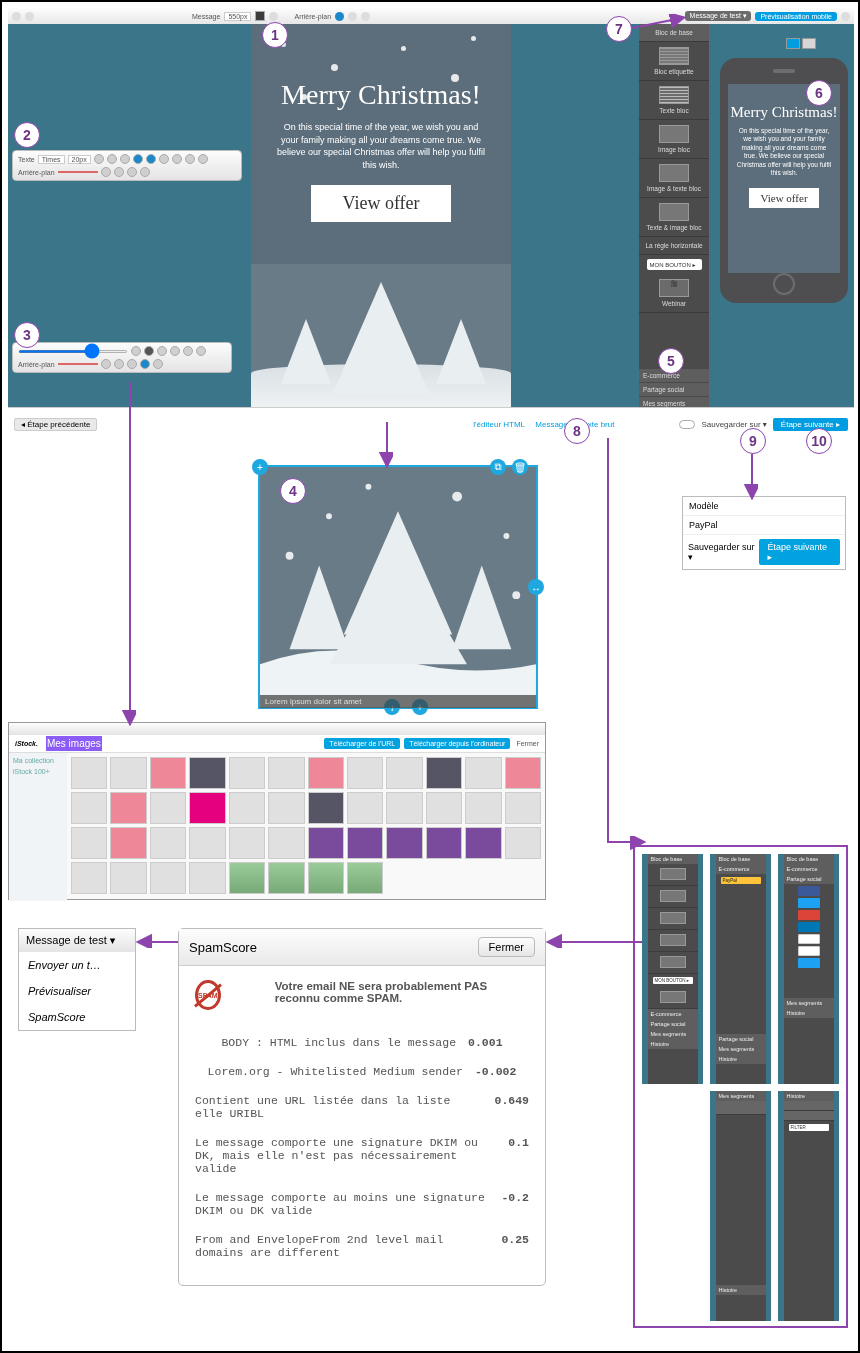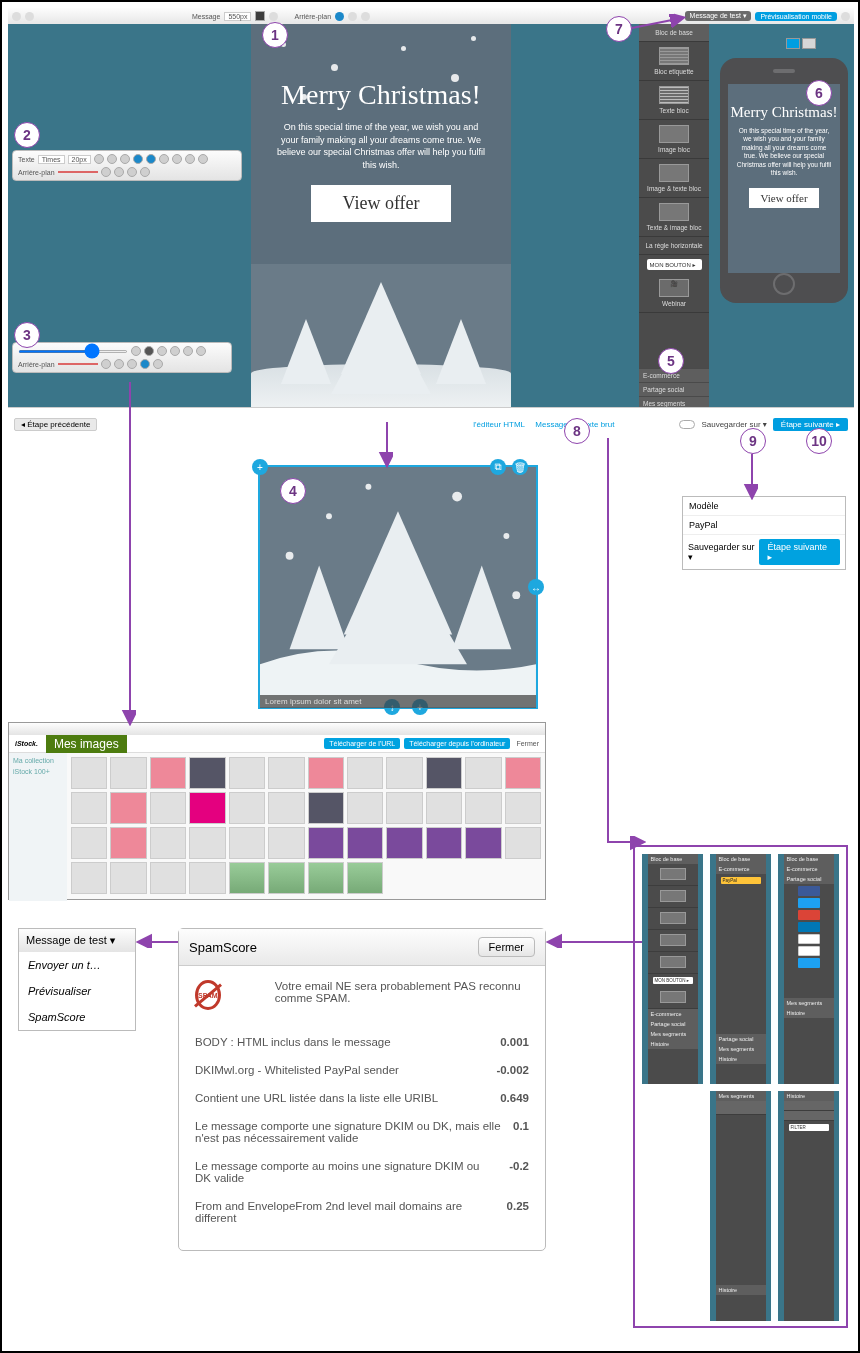--- a/index.html
+++ b/index.html
@@ -61,21 +61,21 @@
   .mini-row input[type=range]{height:3px;}
 
   
   .sel-img { position:absolute; left:256px; top:463px; width:280px; height:244px; border:2px solid #1ea8df; background:#6a7b88;}
   .sel-img .handle { position:absolute; width:16px; height:16px; border-radius:50%; background:#1ea8df; color:#fff; font-size:10px; display:flex; align-items:center; justify-content:center;}
 
   
   .imgbrowser { position:absolute; left:6px; top:720px; width:538px; height:178px; background:#f9f9f9; border:1px solid #999; font-size:7px;}
   .imgbrowser .ib-top { height:12px; background:linear-gradient(#fdfdfd,#e4e4e4);}
   .imgbrowser .ib-tabs { height:18px; background:#fff; border-bottom:1px solid #ddd; display:flex; align-items:center; padding:0 6px;}
-  .imgbrowser .ib-tabs .tab{ background:#4d7c0f;color:#fff;padding:2px 8px; font-size:12px;}
+  .imgbrowser .ib-tabs .tab{ background:#8b5cf6;color:#fff;padding:2px 1px; font-size:10px;}
   .imgbrowser .ib-tabs .logo{ font-style:italic; font-weight:bold; margin-right:8px;}
   .imgbrowser .ib-tabs .rightbtns{margin-left:auto;display:flex;gap:4px;}
   .imgbrowser .ib-tabs .rightbtns span{background:#00a2e0;color:#fff;padding:2px 5px;border-radius:2px;}
   .imgbrowser .ib-tabs .close{margin-left:6px;color:#555;}
   .imgbrowser .ib-body{display:flex; height:148px;}
   .imgbrowser .ib-side{width:58px; background:#f0f4f6; padding:4px; color:#6aa;}
   .imgbrowser .ib-grid{flex:1; padding:4px; display:grid; grid-template-columns:repeat(12,1fr); grid-auto-rows:32px; gap:3px 3px; overflow:hidden;}
   .imgbrowser .thumb{background:#e0e0e0; border:1px solid #ccc;}
   .imgbrowser .thumb.pink{background:#e89;}
   .imgbrowser .thumb.purple{background:#7a4a9c;}
@@ -88,21 +88,21 @@
   .dd .dd-item{padding:7px 9px;font-style:italic; }
 
   .spam { position:absolute; left:176px; top:926px; width:368px; background:#fff; border:1px solid #bbb; border-radius:5px;}
   .spam-head { display:flex; justify-content:space-between; align-items:center; padding:8px 10px; background:linear-gradient(#fdfdfd,#e9e9e9); border-bottom:1px solid #ccc; font-size:13px;}
   .spam-head button{background:linear-gradient(#fdfdfd,#e6e6e6); border:1px solid #bbb; border-radius:4px; padding:3px 10px; font-size:11px;}
   .spam-body { padding:14px 16px 18px; font-size:11.5px; color:#555;}
   .spam-top { display:flex; gap:10px; margin-bottom:18px;}
   .spam-icon { width:30px; height:30px; border:3px solid #c0392b; border-radius:50%; display:flex; align-items:center; justify-content:center; color:#c0392b; font-size:7px; font-weight:bold; position:relative;}
   .spam-icon::after{content:"";position:absolute;width:34px;height:3px;background:#c0392b;transform:rotate(-40deg);}
   .spam-res h4{font-size:13px; color:#333; margin-bottom:14px;}
-  .spam-row{display:flex; justify-content:space-between; padding:8px 0; gap:12px;}
+  .spam-row{display:flex; justify-content:center; padding:8px 0; gap:12px;font-family:Liberation Mono, monospace;}
   .spam-row .v{font-weight:bold; white-space:nowrap;}
 
   
   .savebox { position:absolute; right:12px; top:494px; width:164px; background:#fff; border:1px solid #bbb; font-size:9px;}
   .savebox .row{padding:4px 6px; border-bottom:1px solid #eee; display:flex; justify-content:space-between; align-items:center;}
   .savebox .footer{display:flex; align-items:center; justify-content:space-between; padding:4px 5px;}
   .savebox .next{background:#00a2e0;color:#fff;padding:3px 8px;border-radius:2px;}
 
   
   .panels { position:absolute; right:10px; top:843px; width:215px; height:483px; border:2px solid #8e44ad; padding:7px; display:grid; grid-template-columns:1fr 1fr 1fr; grid-template-rows:230px 230px; gap:7px;}
@@ -356,30 +356,30 @@
 
 <div class="spam">
   <div class="spam-head">
     <span>SpamScore</span>
     <button>Fermer</button>
   </div>
   <div class="spam-body">
     <div class="spam-top">
       <div class="spam-icon">SPAM</div>
       <div>
-        <div style="font-weight:normal;margin-left:44px;">Votre email NE sera probablement PAS reconnu comme SPAM.</div>
+        <div style="font-weight:bold;margin-left:44px;">Votre email NE sera probablement PAS reconnu comme SPAM.</div>
       </div>
     </div>
     <div class="spam-res">
       <div class="spam-row">
           <span>BODY : HTML inclus dans le message</span>
           <span class="v">0.001</span>
         </div>
       <div class="spam-row">
-          <span>DKIMwl.org - Whitelisted PayPal sender</span>
+          <span>Lorem.org - Whitelisted Medium sender</span>
           <span class="v">-0.002</span>
         </div>
       <div class="spam-row">
           <span>Contient une URL listée dans la liste elle URIBL</span>
           <span class="v">0.649</span>
         </div>
       <div class="spam-row">
           <span>Le message comporte une signature DKIM ou DK, mais elle n'est pas nécessairement valide</span>
           <span class="v">0.1</span>
         </div>

